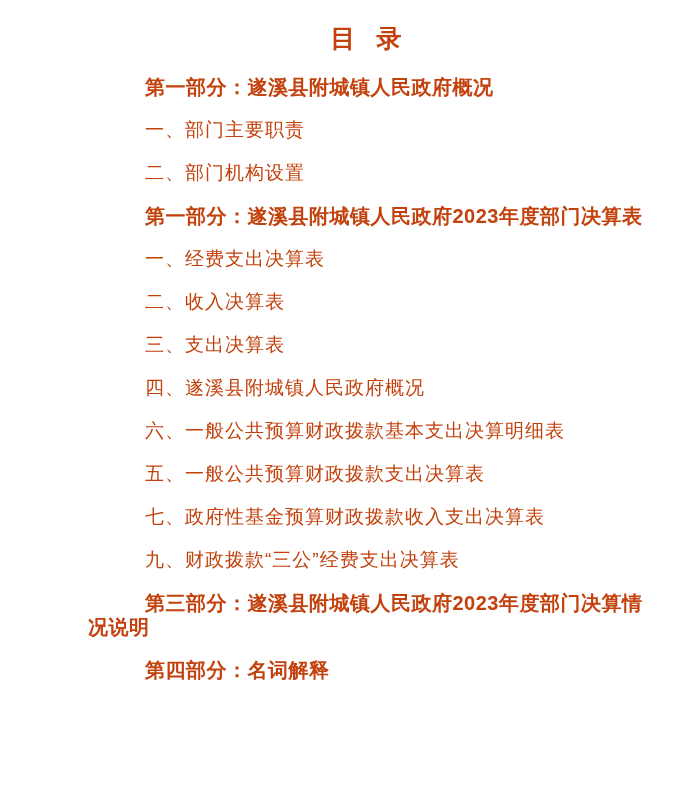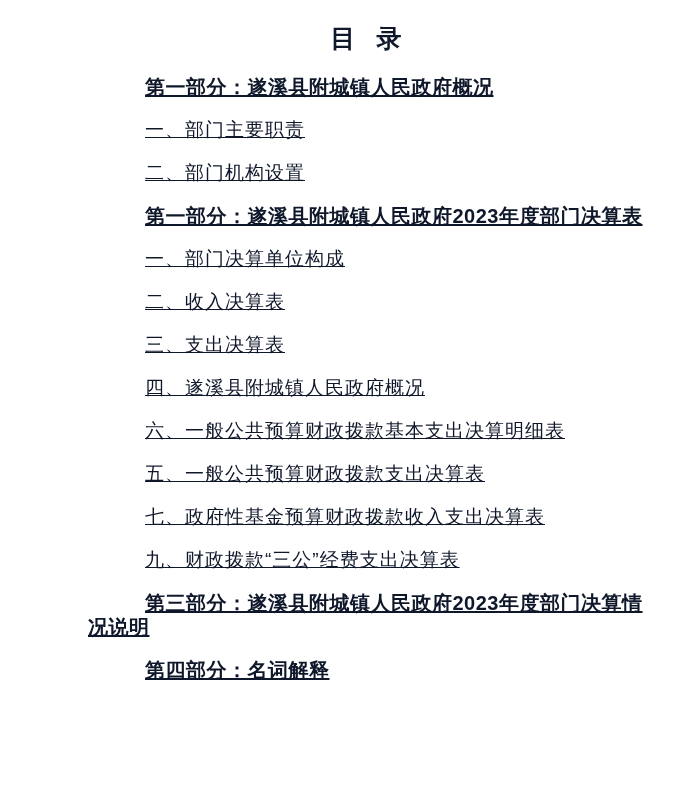--- a/index.html
+++ b/index.html
@@ -5,21 +5,21 @@
   html, body {
     margin: 0;
     padding: 0;
     background: #ffffff;
   }
   .page {
     position: relative;
     width: 697px;
     height: 798px;
     background: #ffffff;
-    color: #0f172a;
+    color: #c2410c;
     font-family: "Liberation Sans", sans-serif;
     overflow: hidden;
     box-sizing: border-box;
   }
   .doc-title {
     margin: 22px 52px 0 88px;
     text-align: center;
     font-size: 25px;
     font-weight: 700;
     line-height: 32px;
@@ -29,39 +29,38 @@
   .toc-list {
     margin: 21px 50px 0 88px;
   }
   .toc-entry {
     margin: 4px 0 19px 0;
     font-size: 19px;
     line-height: 24px;
     text-indent: 57px;
     font-weight: 400;
     letter-spacing: 1px;
-    text-decoration: underline;
   }
   .toc-entry.bold {
     font-weight: 700;
     font-size: 20px;
     letter-spacing: 0.5px;
   }
 </style>
 </head>
 <body>
 
 <div class="page">
   <h1 class="doc-title">目 录</h1>
   <div class="toc-list">
       <p class="toc-entry bold">第一部分：遂溪县附城镇人民政府概况</p>
       <p class="toc-entry">一、部门主要职责</p>
       <p class="toc-entry">二、部门机构设置</p>
       <p class="toc-entry bold">第一部分：遂溪县附城镇人民政府2023年度部门决算表</p>
-      <p class="toc-entry">一、部门决算单位构成</p>
+      <p class="toc-entry">一、经费支出决算表</p>
       <p class="toc-entry">二、收入决算表</p>
       <p class="toc-entry">三、支出决算表</p>
       <p class="toc-entry">四、遂溪县附城镇人民政府概况</p>
       <p class="toc-entry">六、一般公共预算财政拨款基本支出决算明细表</p>
       <p class="toc-entry">五、一般公共预算财政拨款支出决算表</p>
       <p class="toc-entry">七、政府性基金预算财政拨款收入支出决算表</p>
       <p class="toc-entry">九、财政拨款“三公”经费支出决算表</p>
       <p class="toc-entry bold">第三部分：遂溪县附城镇人民政府2023年度部门决算情况说明</p>
       <p class="toc-entry bold">第四部分：名词解释</p>
     </div>

